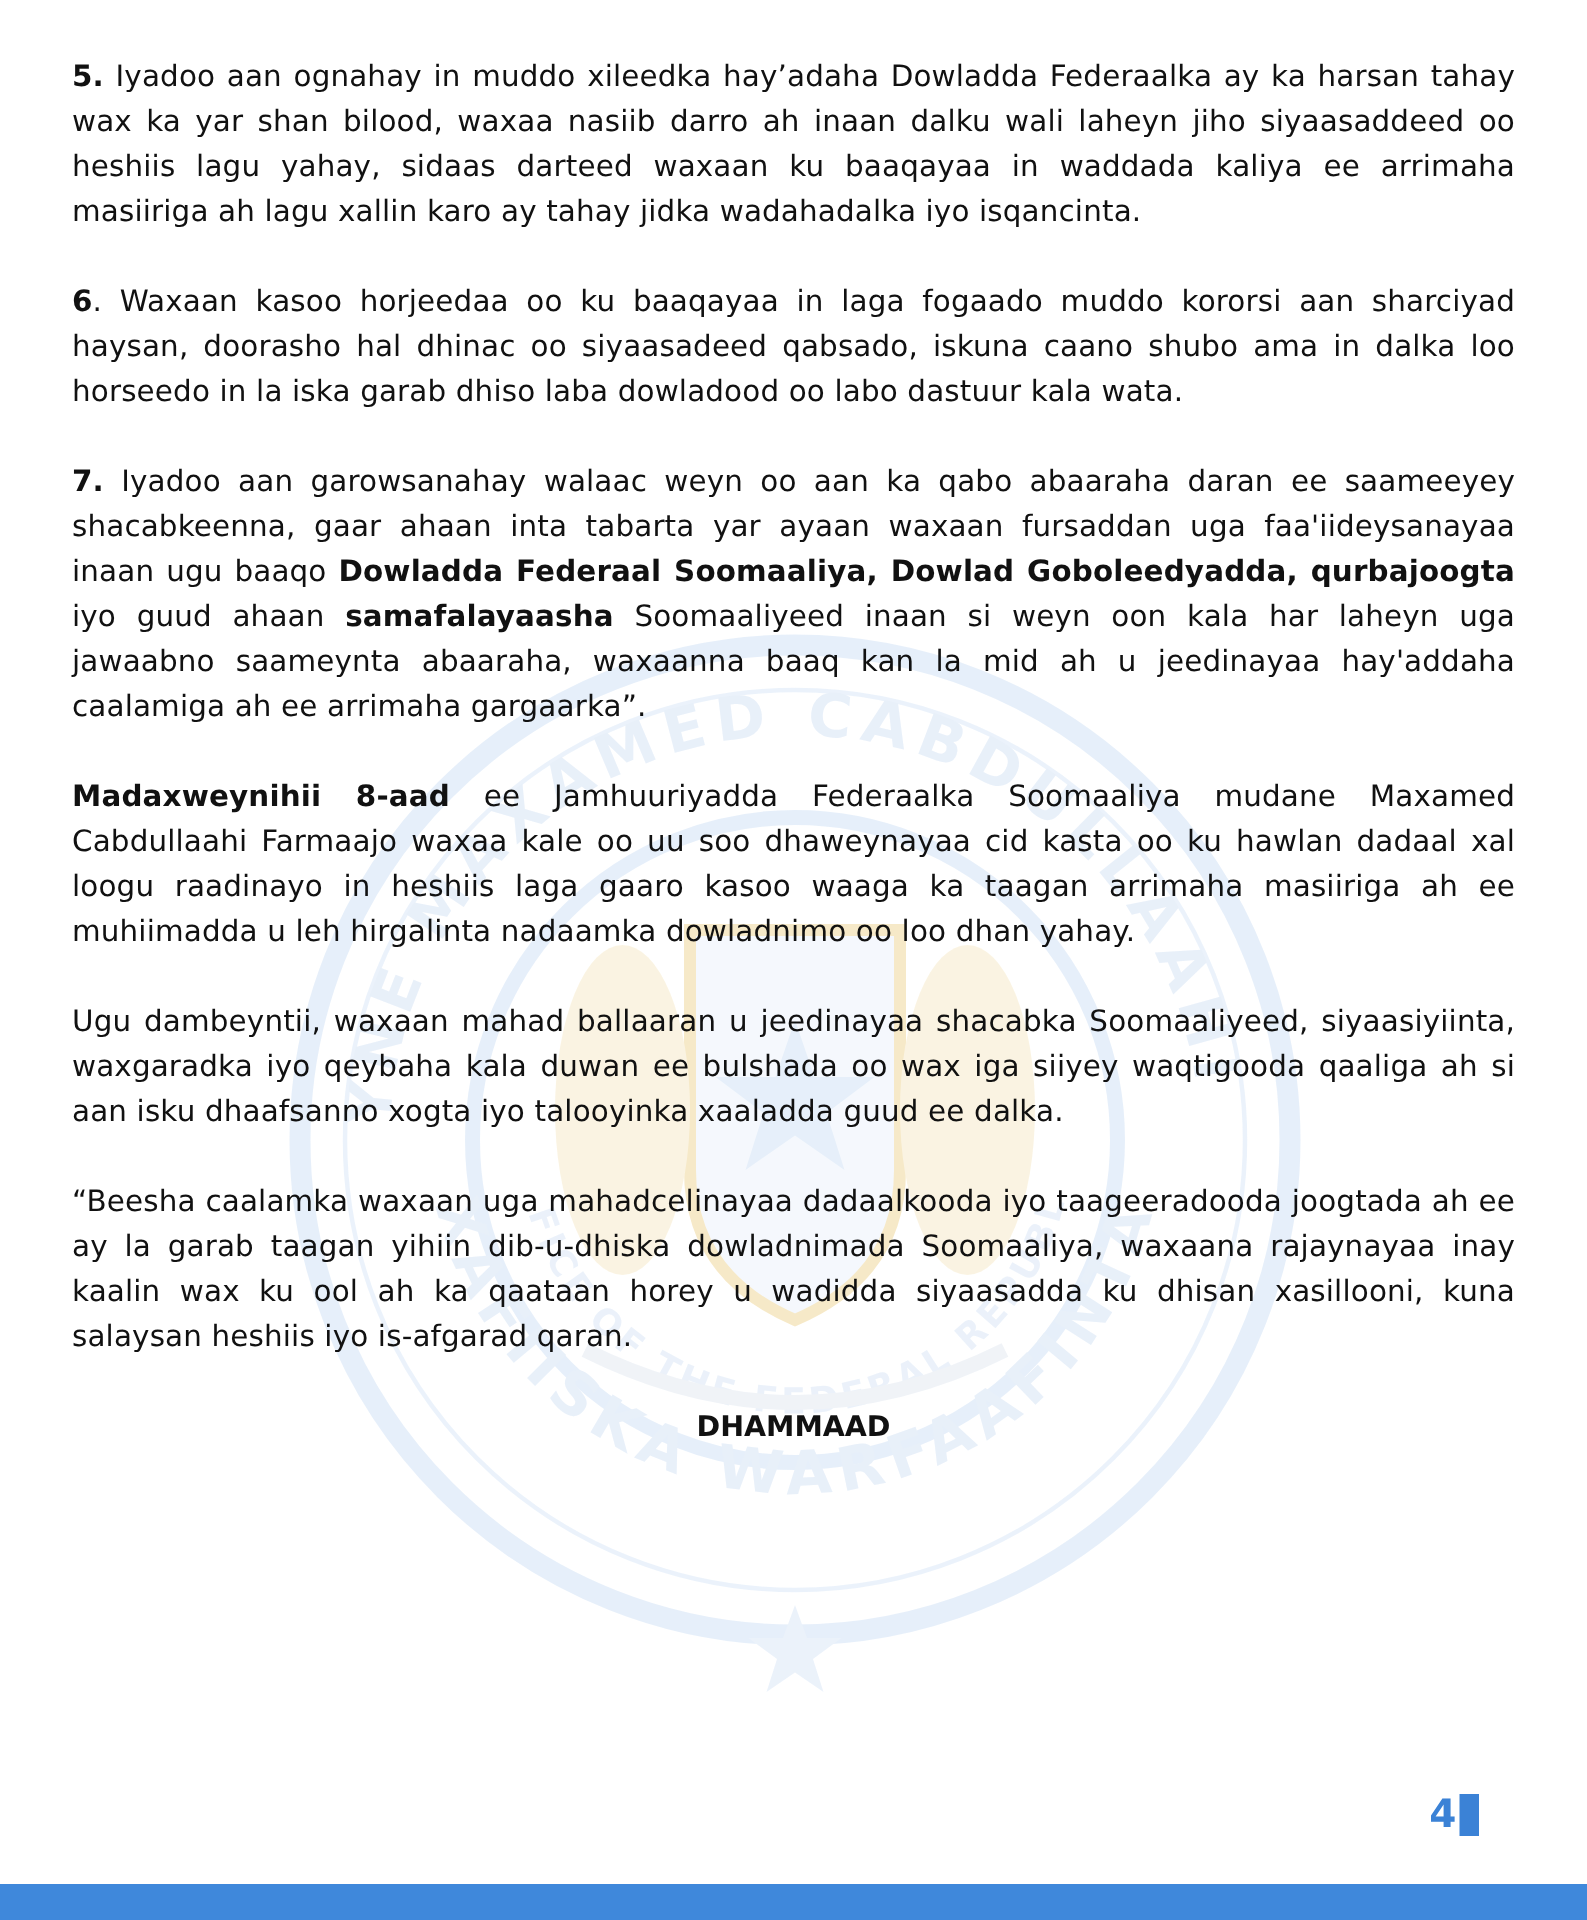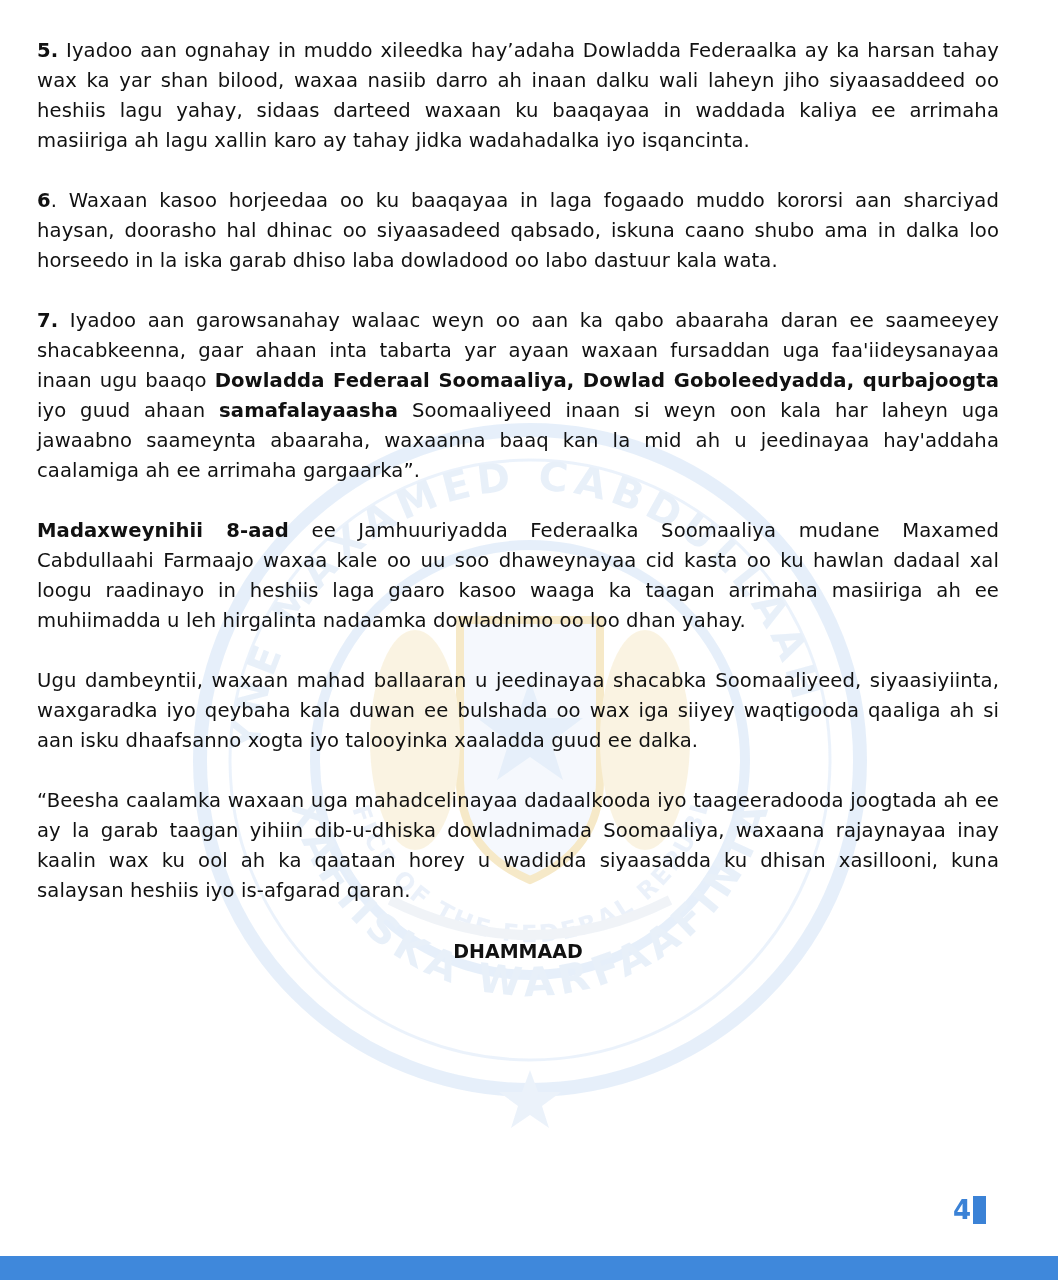--- a/index.html
+++ b/index.html
@@ -19,21 +19,21 @@
       position: absolute;
       left: 150px;
       top: 380px;
       width: 760px;
       height: 760px;
       z-index: 0;
       opacity: 0.55;
     }
     .content {
       position: absolute;
-      left: 37px;
+      left: 48px;
       top: 36px;
       width: 962px;
       z-index: 1;
     }
     .para {
       font-size: 19.6px;
       line-height: 30px;
       text-align: justify;
       margin: 0 0 30px 0;
       letter-spacing: 0.1px;

